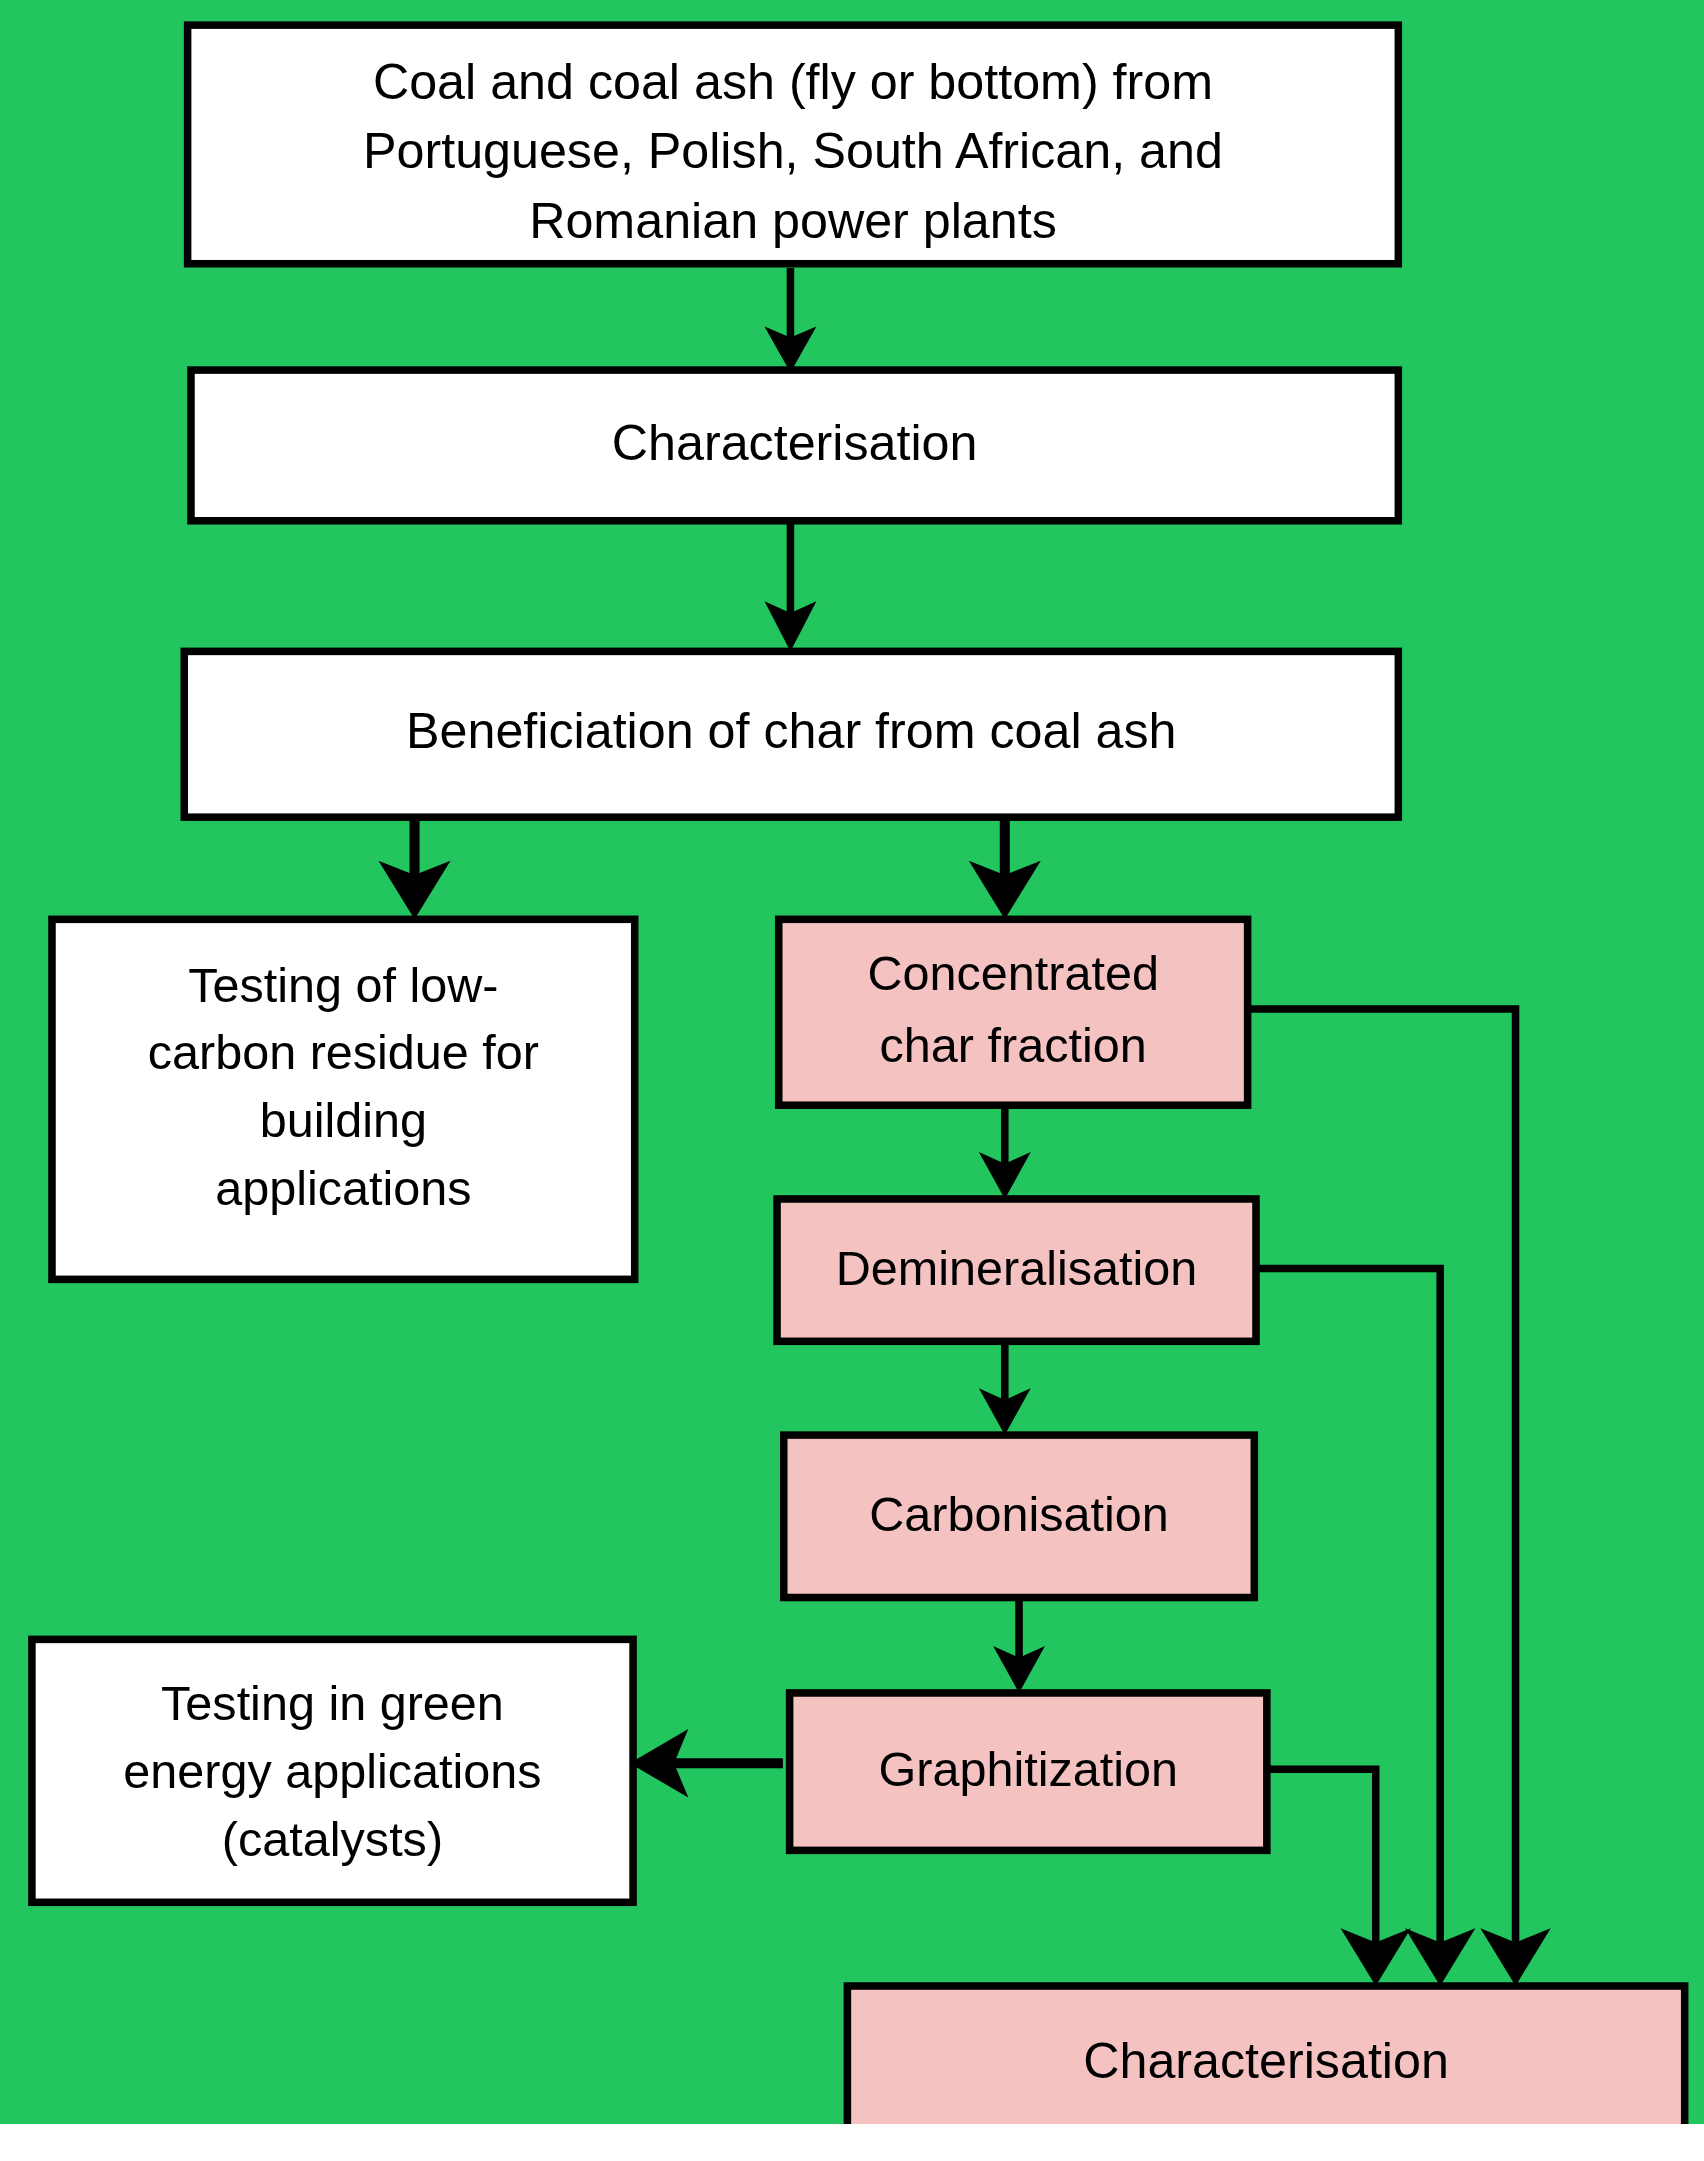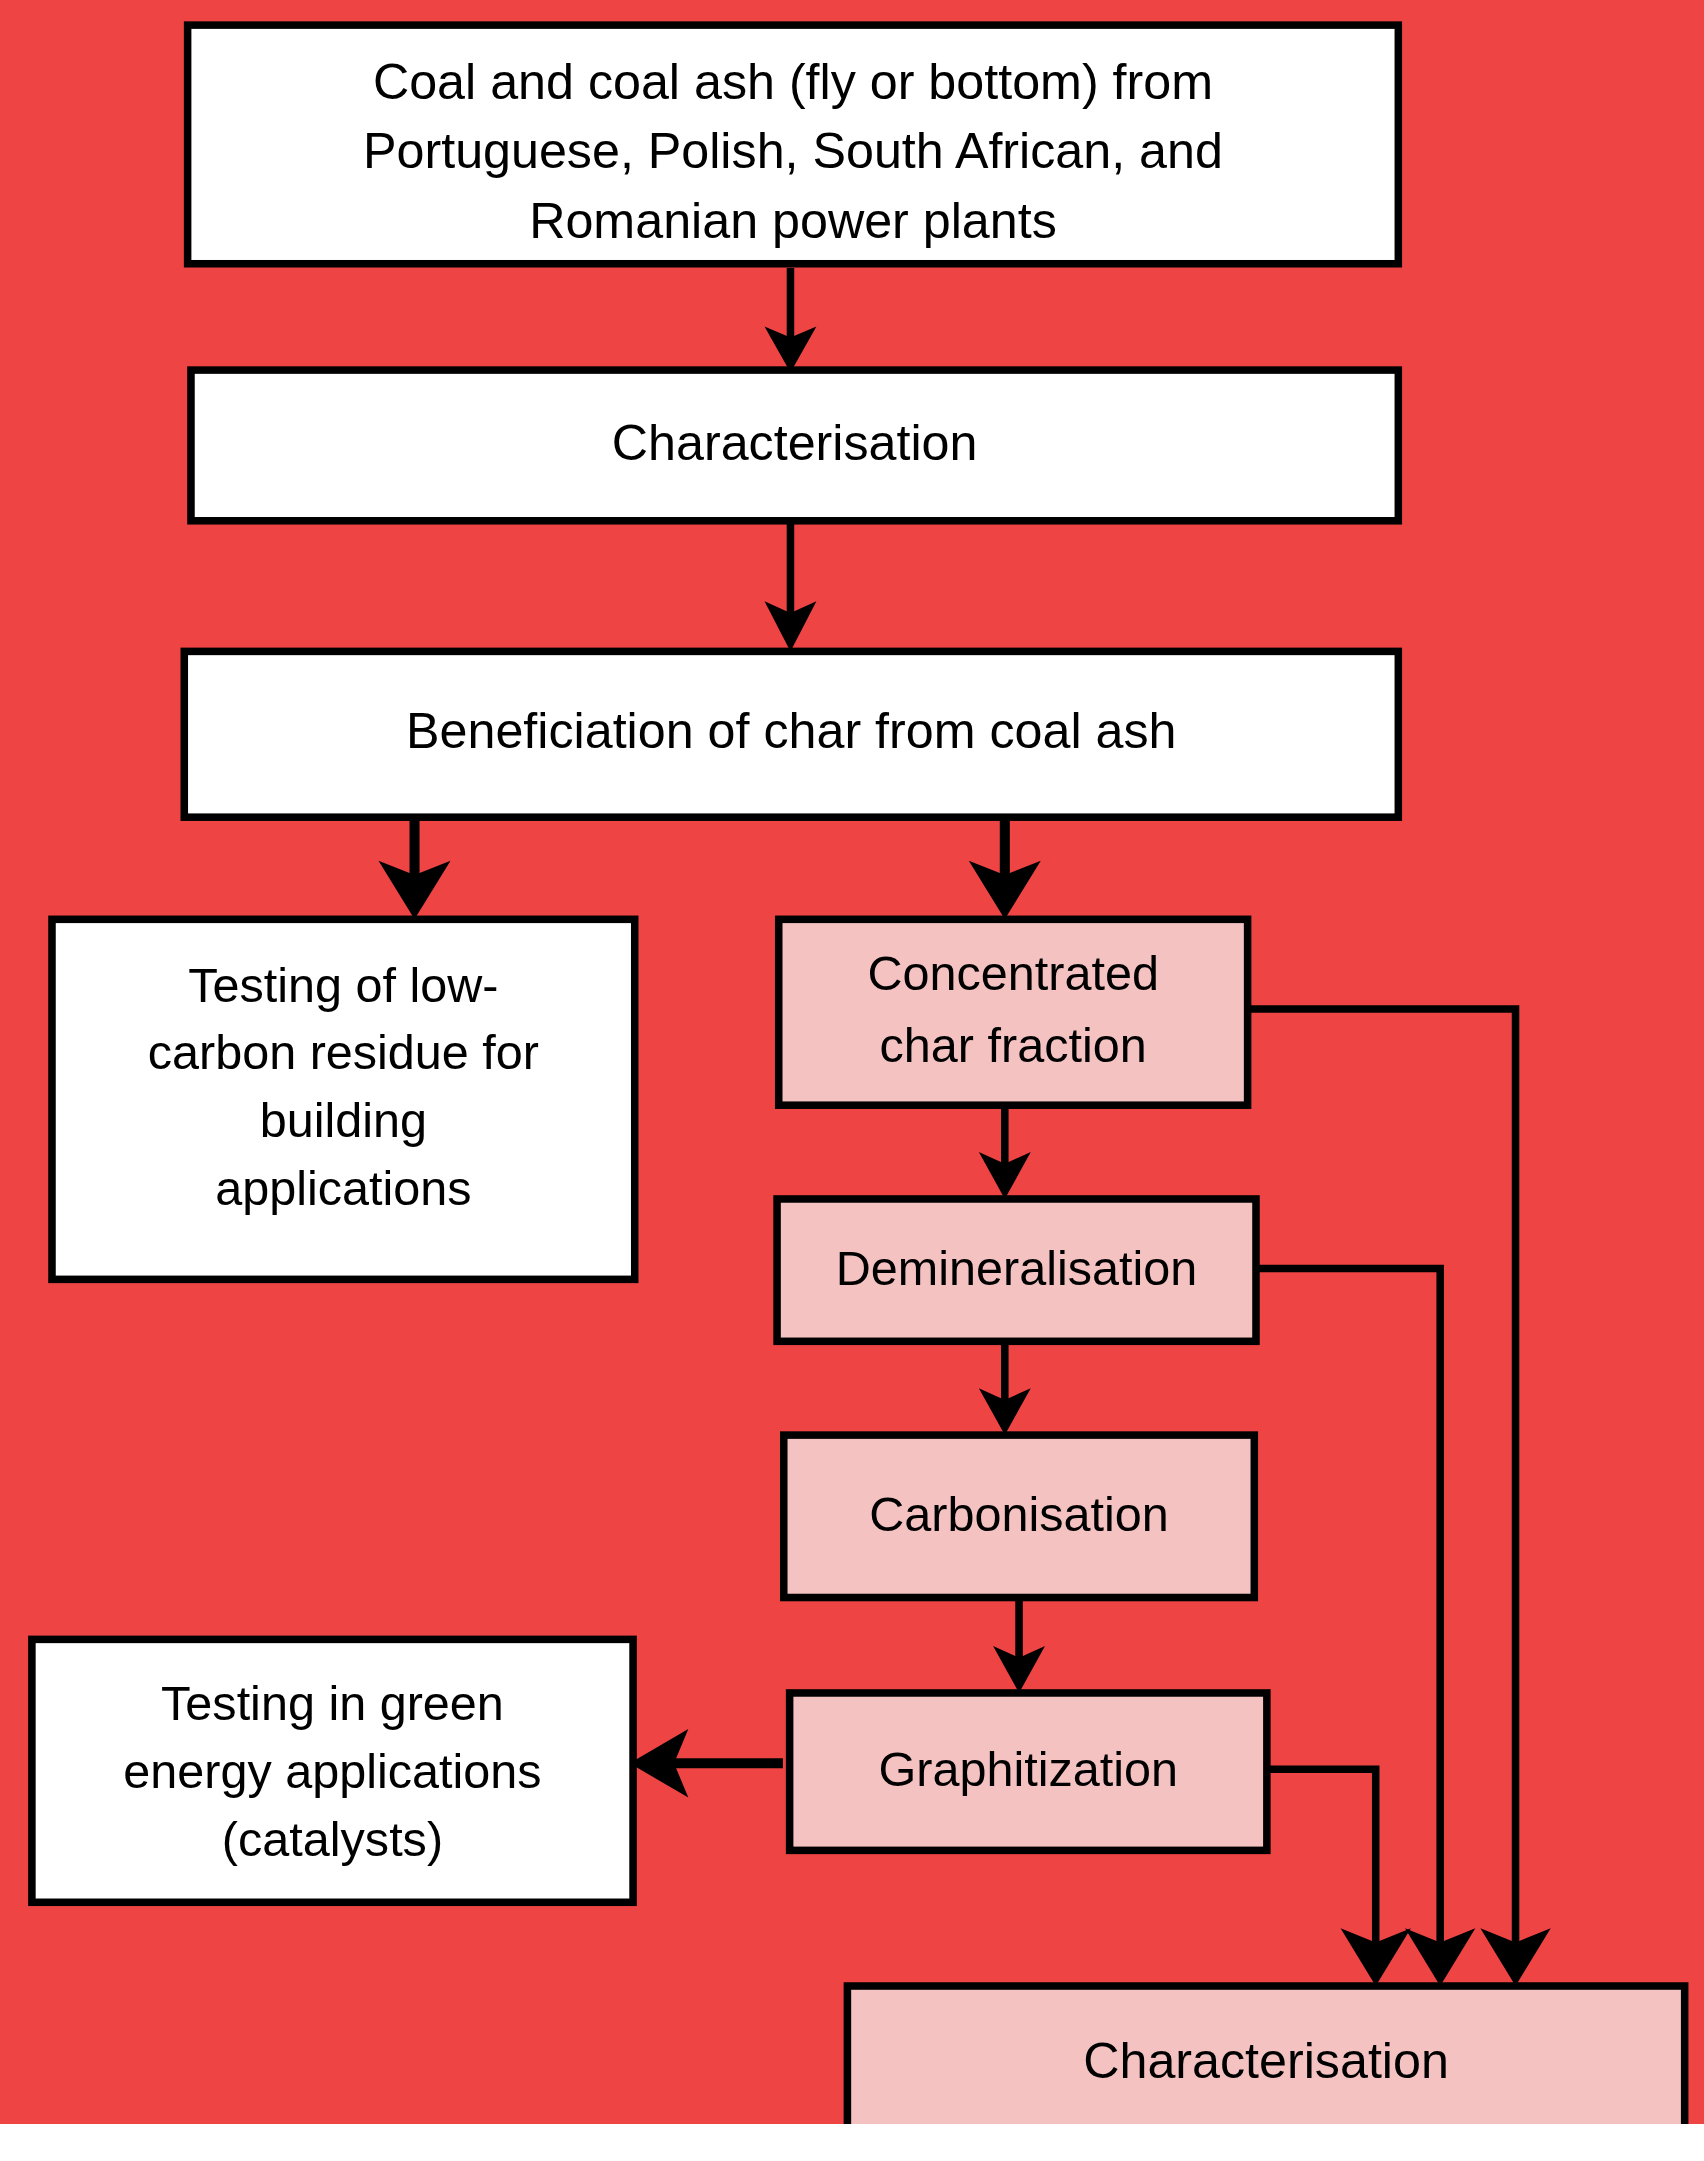--- a/index.html
+++ b/index.html
@@ -7,21 +7,21 @@
     padding: 0;
     background: #ffffff;
   }
   body {
     font-family: "Liberation Sans", sans-serif;
   }
   #flowchart-root {
     position: relative;
     width: 1704px;
     height: 2124px;
-    background: #ef4444;
+    background: #22c55e;
     overflow: hidden;
   }
   svg.diagram {
     display: block;
     width: 1704px;
     height: 2161px;
   }
   .node-box {
     fill: #ffffff;
     stroke: #000000;

